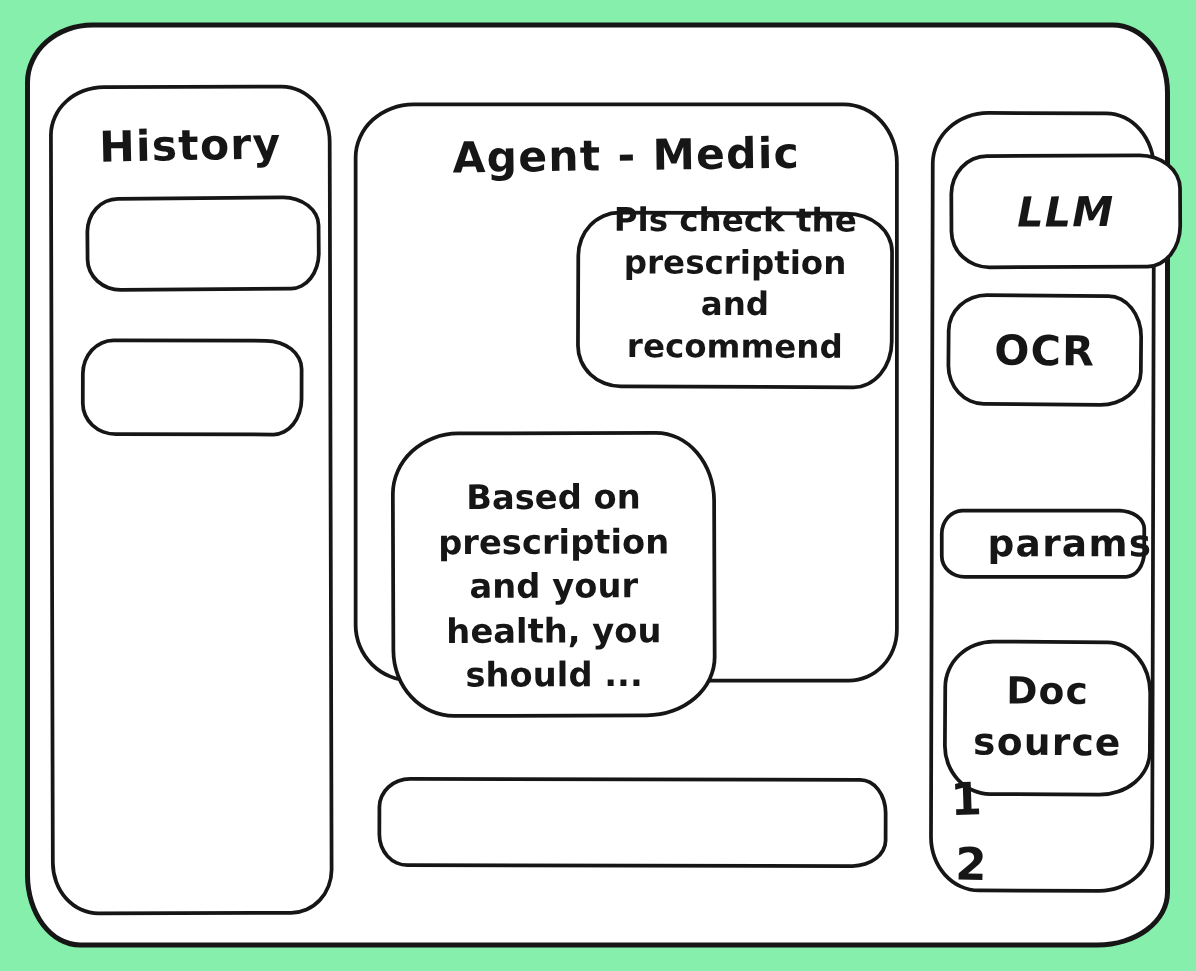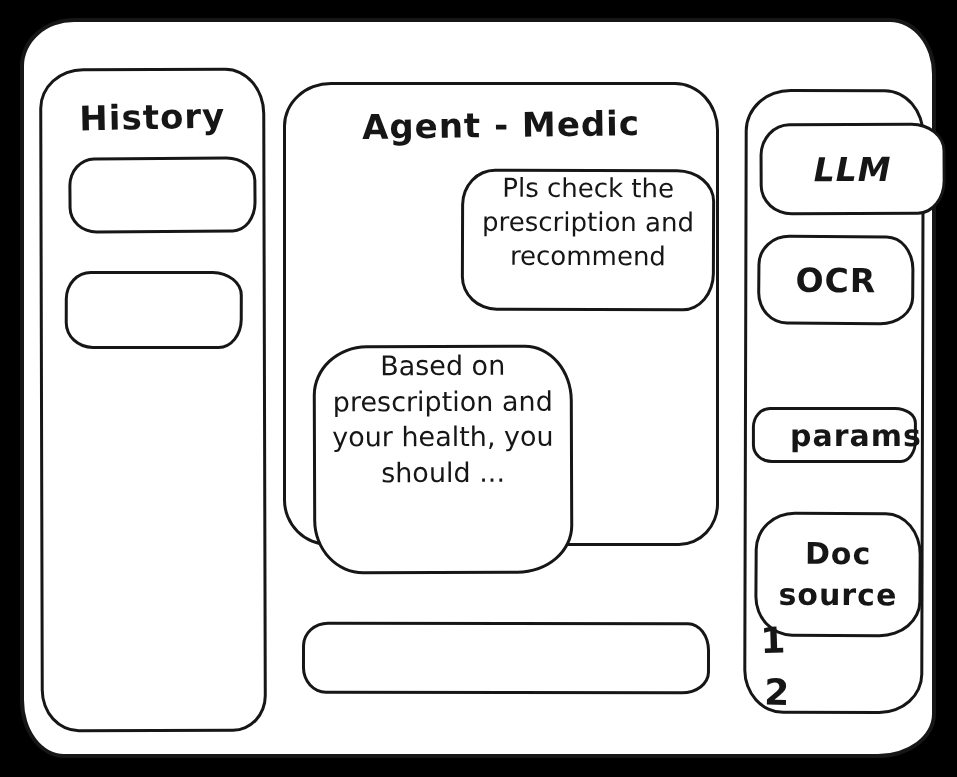--- a/index.html
+++ b/index.html
@@ -4,21 +4,21 @@
 <style>
   html, body {
     margin: 0;
     padding: 0;
     background: #ffffff;
   }
   .canvas {
     position: relative;
     width: 957px;
     height: 777px;
-    background: #000000;
+    background: #86efac;
     font-family: "DejaVu Sans", sans-serif;
     color: #161616;
     overflow: hidden;
   }
   .sk {
     position: absolute;
     box-sizing: border-box;
     background: #ffffff;
     border: 3px solid #161616;
   }
@@ -54,25 +54,25 @@
     left: 259px; top: 60px; width: 436px; height: 464px;
     border-radius: 48px 44px 40px 46px / 44px 48px 42px 46px;
   }
   .chat-title { top: 20px; transform: rotate(-0.8deg); }
   .bubble {
     position: absolute;
     box-sizing: border-box;
     background: #ffffff;
     border: 3px solid #161616;
     display: flex;
-    align-items: flex-start;
+    align-items: flex-end;
     justify-content: center;
     text-align: center;
-    font-weight: 400;
-    padding: 0 16px;
+    font-weight: 700;
+    padding: 12px 16px;
   }
   .bubble-user {
     left: 175px; top: 84px; width: 254px; height: 142px;
     border-radius: 34px 38px 32px 36px / 36px 32px 38px 34px;
     font-size: 26px;
     line-height: 1.30;
     transform: rotate(0.2deg);
   }
   .bubble-agent {
     left: 8px; top: 260px; width: 260px; height: 229px;

